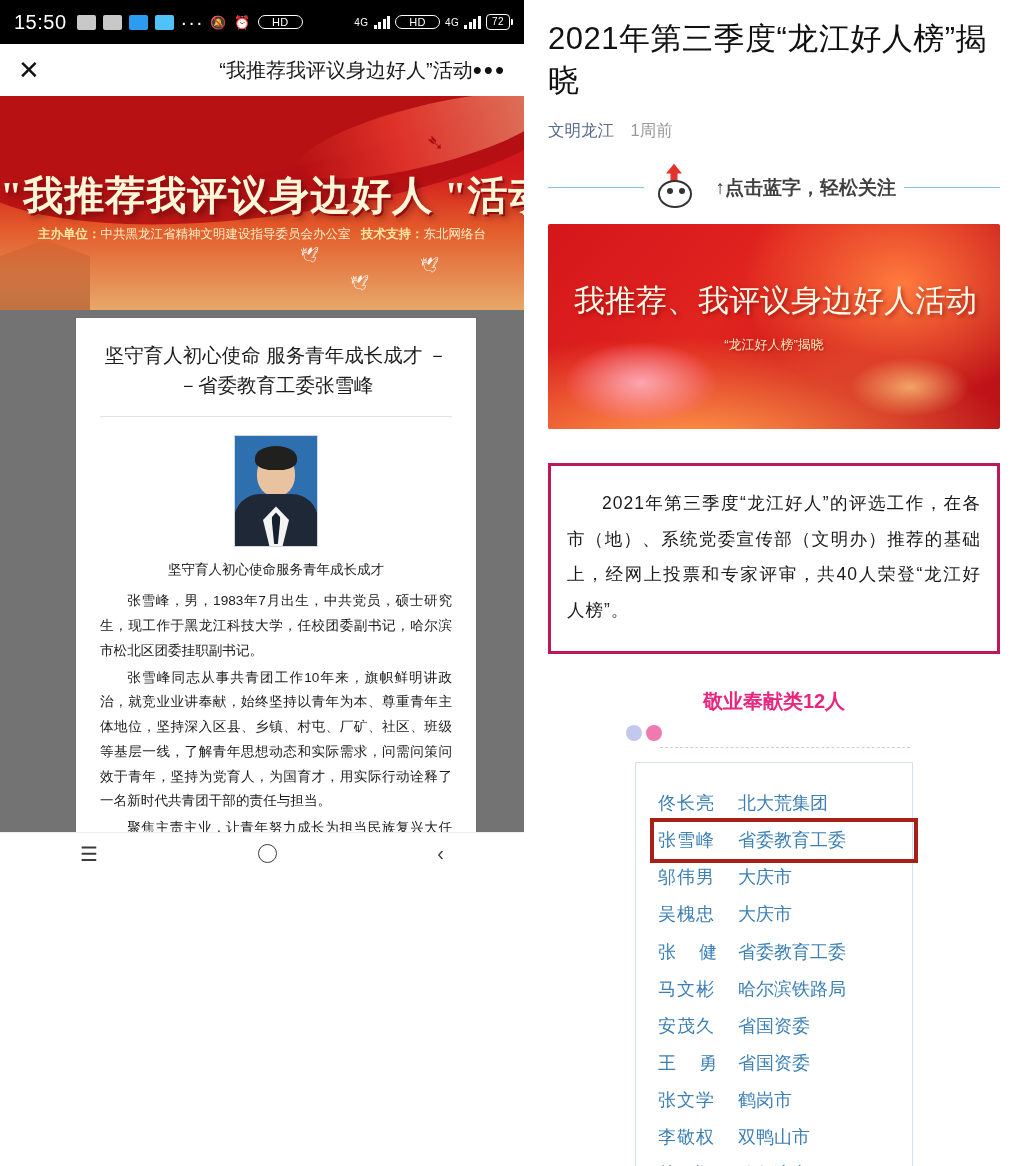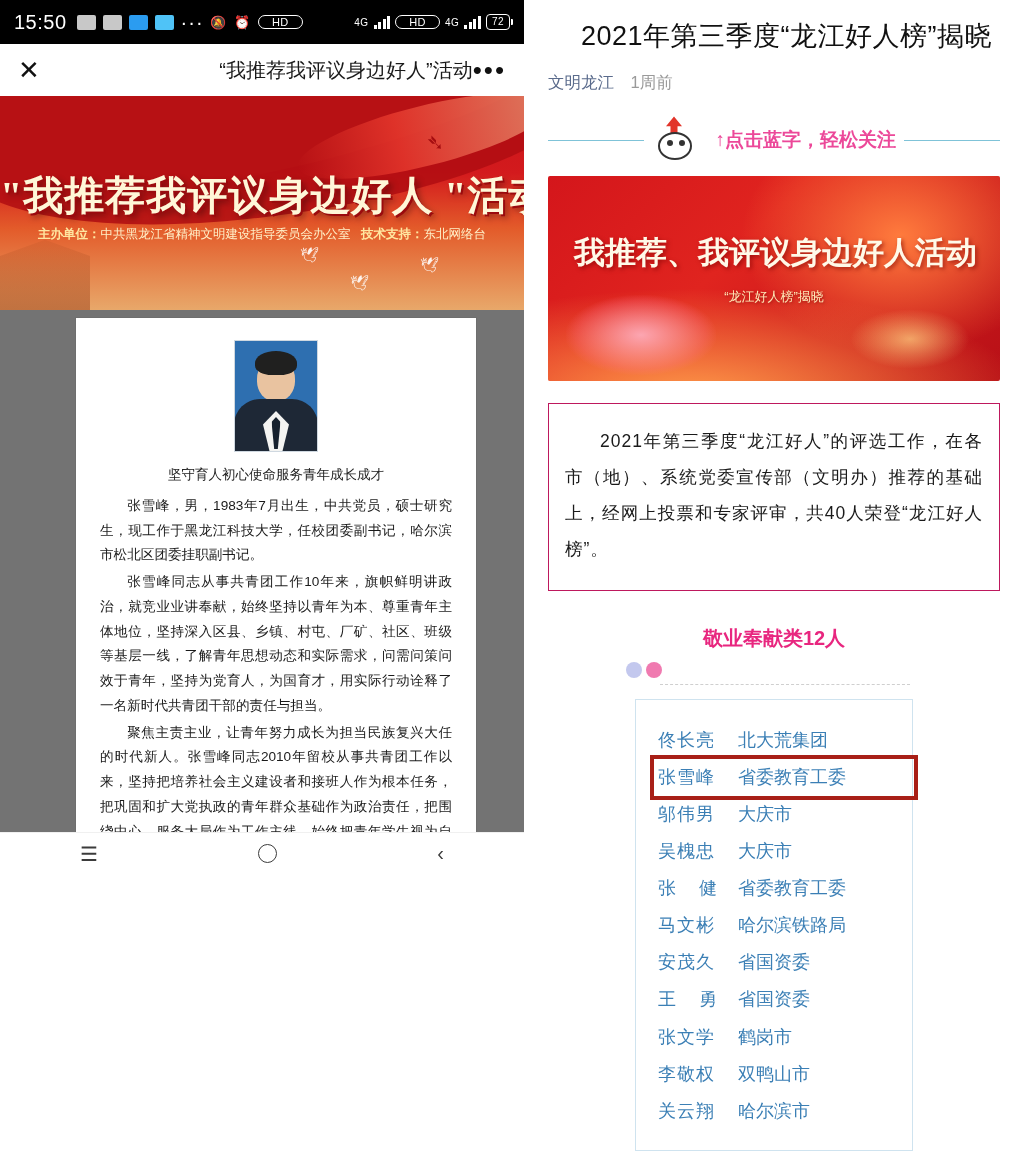--- a/index.html
+++ b/index.html
@@ -121,52 +121,52 @@
 
   .navbtns {
     position:absolute; left:0; right:0; bottom:0; height:42px; background:#fff;
     display:flex; align-items:center; justify-content:space-around;
     color:#3b3b3b; font-size:20px; border-top:1px solid #f0f0f0;
   }
   .navbtns .circ { width:19px; height:19px; border:1.6px solid #3b3b3b; border-radius:50%; }
 
   
   .right { width:500px; height:1166px; background:#fff; padding:18px 24px 0 24px; position:relative; }
-  .r-title { font-size:27px; color:#111; line-height:1.35; font-weight:400; letter-spacing:.5px;margin-left:33px; }
+  .r-title { font-size:31px; color:#111; line-height:1.35; font-weight:400; letter-spacing:.5px; }
   .r-meta { margin-top:18px; font-size:16.5px; color:#9a9a9a; }
   .r-meta .author { color:#5a6b8c; margin-right:12px; }
 
   .followbar { margin-top:26px; display:flex; align-items:center; justify-content:center; gap:8px; }
   .fb-line { height:1px; background:#7fc3d8; flex:0 0 96px; }
   .fb-mascot { width:46px; height:40px; position:relative; }
   .fb-mascot .arrow { position:absolute; left:14px; top:-4px; width:16px; height:22px; background:#e2342a;
     clip-path:polygon(50% 0,100% 45%,72% 45%,72% 100%,28% 100%,28% 45%,0 45%); }
   .fb-mascot .face { position:absolute; left:6px; bottom:0; width:34px; height:28px; background:#fff;
     border:2px solid #333; border-radius:50%; }
   .fb-mascot .eye { position:absolute; width:6px; height:6px; background:#333; border-radius:50%; bottom:14px;}
-  .fb-text { color:#ec4899; font-size:19px; font-weight:bold; white-space:nowrap;margin-left:20px; }
+  .fb-text { color:#404040; font-size:19px; font-weight:bold; white-space:nowrap;margin-left:20px; }
 
   .r-banner {
     margin-top:16px; height:205px; border-radius:2px; position:relative; overflow:hidden;
     background:linear-gradient(135deg,#d4161b 0%,#e0241f 40%,#b81017 100%);
   }
   .r-banner .glow { position:absolute; right:-60px; top:-60px; width:320px; height:240px;
     background:radial-gradient(ellipse at center,#ff7b3d 0%, rgba(224,36,31,0) 70%); }
   .r-banner .wave { position:absolute; left:-10px; bottom:-18px; width:520px; height:120px;
     background:radial-gradient(ellipse at 30% 100%, #ff9c4a 0%, rgba(200,20,26,0) 65%); }
   .r-banner .lotus { position:absolute; left:18px; bottom:6px; width:150px; height:80px;
     background:radial-gradient(ellipse at center, rgba(255,180,200,.85) 0%, rgba(255,120,150,.25) 60%, rgba(255,120,150,0) 72%); }
   .r-banner .drum { position:absolute; right:30px; bottom:12px; width:120px; height:60px;
     background:radial-gradient(ellipse at center, rgba(255,210,130,.7) 0%, rgba(255,160,60,0) 70%); }
   .rb-t1 { position:absolute; left:3px; right:0; top:56px; text-align:center; font-size:31px;
-    color:#fff9e8; font-weight:bold; text-shadow:2px 2px 4px rgba(120,0,0,.6); font-family:"Liberation Serif", serif; }
+    color:#fff9e8; font-weight:normal; text-shadow:2px 2px 4px rgba(120,0,0,.6); font-family:"Liberation Serif", serif; }
   .rb-t2 { position:absolute; left:0; right:0; top:112px; text-align:center; font-size:13px;
     color:#ffe9b8; text-shadow:1px 1px 3px rgba(120,0,0,.6); }
 
-  .r-quote { margin-top:22px; border:1px solid #be185d; padding:20px 16px 22px 16px; }
+  .r-quote { margin-top:34px; border:3px solid #be185d; padding:20px 16px 22px 16px; }
   .r-quote p { margin:0; font-size:17.5px; line-height:2.05; color:#1a1a1a; text-indent:2em;
     text-align:justify; text-justify:inter-ideograph; letter-spacing:1px; }
 
   .cat-title { margin-top:34px; text-align:center; color:#e8267f; font-size:20px; font-weight:bold; }
   .dots { margin-top:10px; margin-left:78px; display:flex; gap:4px; align-items:center; }
   .dots .d1 { width:16px; height:16px; background:#c3c8ee; border-radius:50%; }
   .dots .d2 { width:16px; height:16px; background:#f07ab0; border-radius:50%; }
   .dash { margin:6px 0 0 112px; border-top:1px dashed #cfcfcf; width:250px; }
 
   .namebox { margin:14px auto 0 auto; width:278px; border:1px solid #cfe3ef; padding:22px 0 20px 0; }
@@ -239,20 +239,21 @@
         <span style="left:420px;top:160px;">🕊</span>
       </div>
       <div class="building"></div>
       <div class="banner-title">"我推荐我评议身边好人 "活动</div>
       <div class="banner-sub">
         <b>主办单位：</b><span>中共黑龙江省精神文明建设指导委员会办公室</span>&nbsp;&nbsp;&nbsp;<b>技术支持：</b><span>东北网络台</span>
       </div>
     </div>
 
     <div class="article">
+      <div class="art-title">坚守育人初心使命 服务青年成长成才 －－省委教育工委张雪峰</div>
       <div class="portrait">
         <div class="p-head"></div>
         <div class="p-hair"></div>
         <div class="p-body"></div>
         <div class="p-shirt"></div>
         <div class="p-tie"></div>
       </div>
       <div class="caption">坚守育人初心使命服务青年成长成才</div>
       <p class="para">张雪峰，男，1983年7月出生，中共党员，硕士研究生，现工作于黑龙江科技大学，任校团委副书记，哈尔滨市松北区团委挂职副书记。</p>
       <p class="para">张雪峰同志从事共青团工作10年来，旗帜鲜明讲政治，就竞业业讲奉献，始终坚持以青年为本、尊重青年主体地位，坚持深入区县、乡镇、村屯、厂矿、社区、班级等基层一线，了解青年思想动态和实际需求，问需问策问效于青年，坚持为党育人，为国育才，用实际行动诠释了一名新时代共青团干部的责任与担当。</p>

